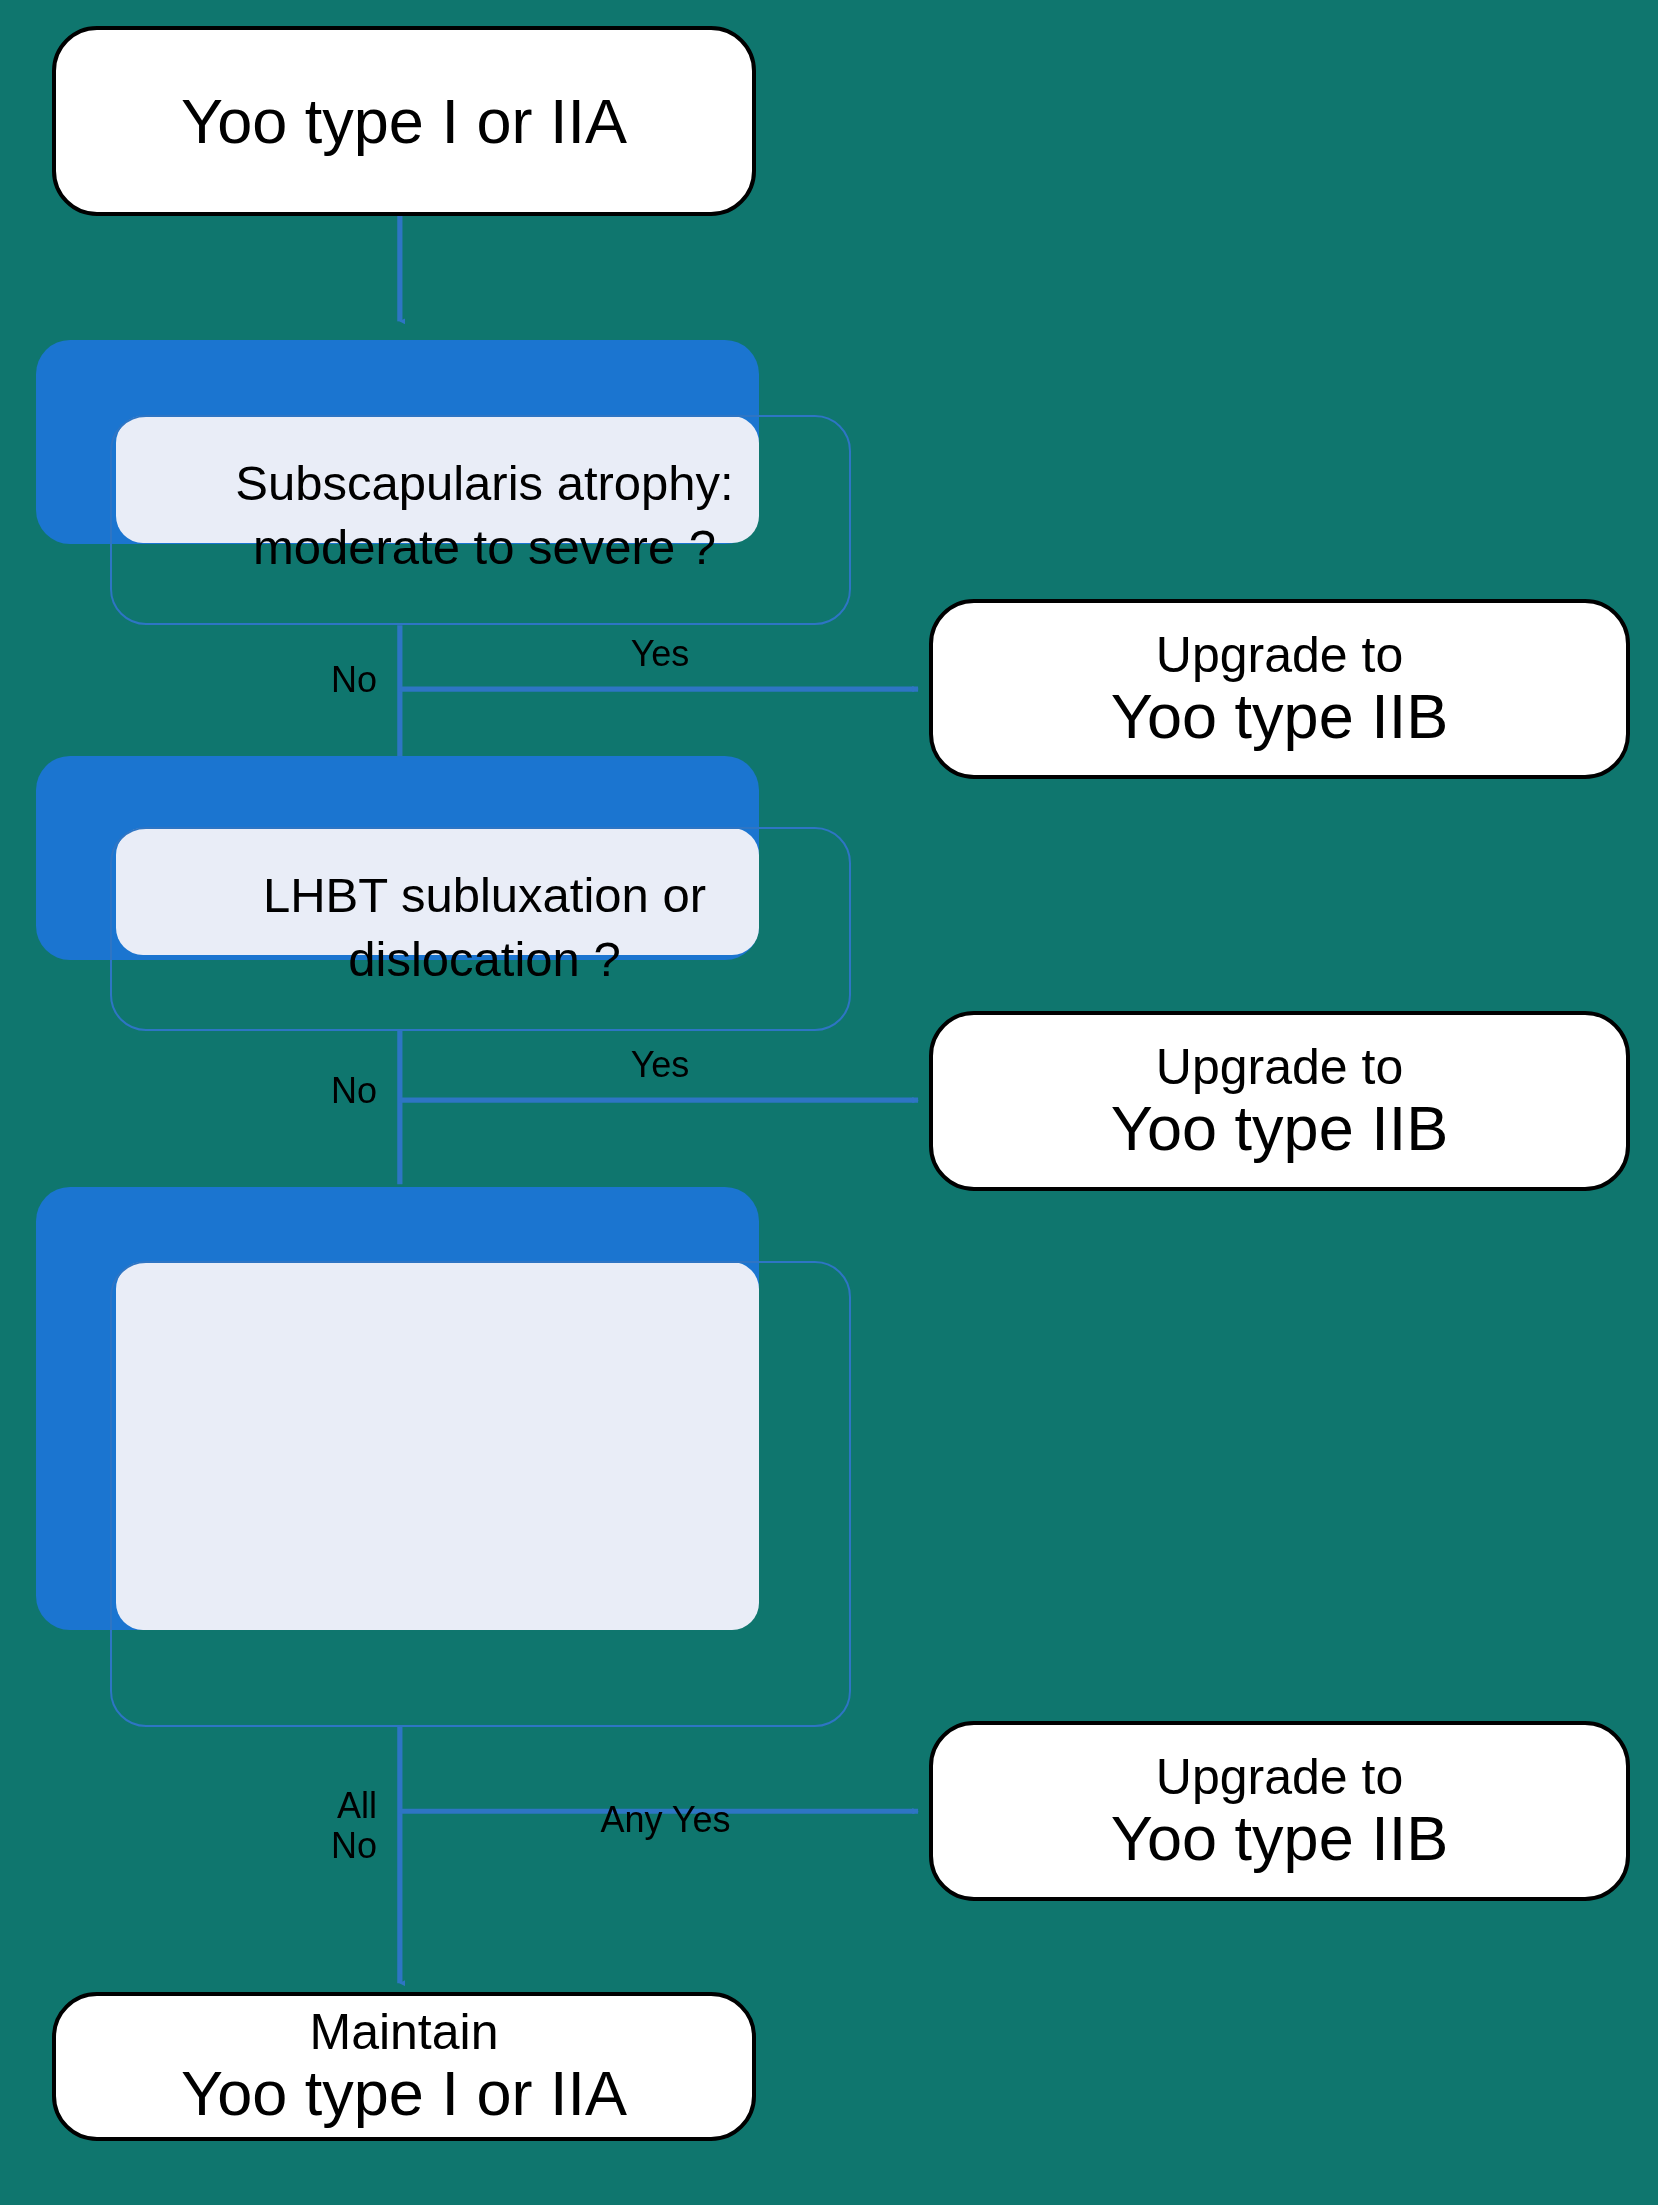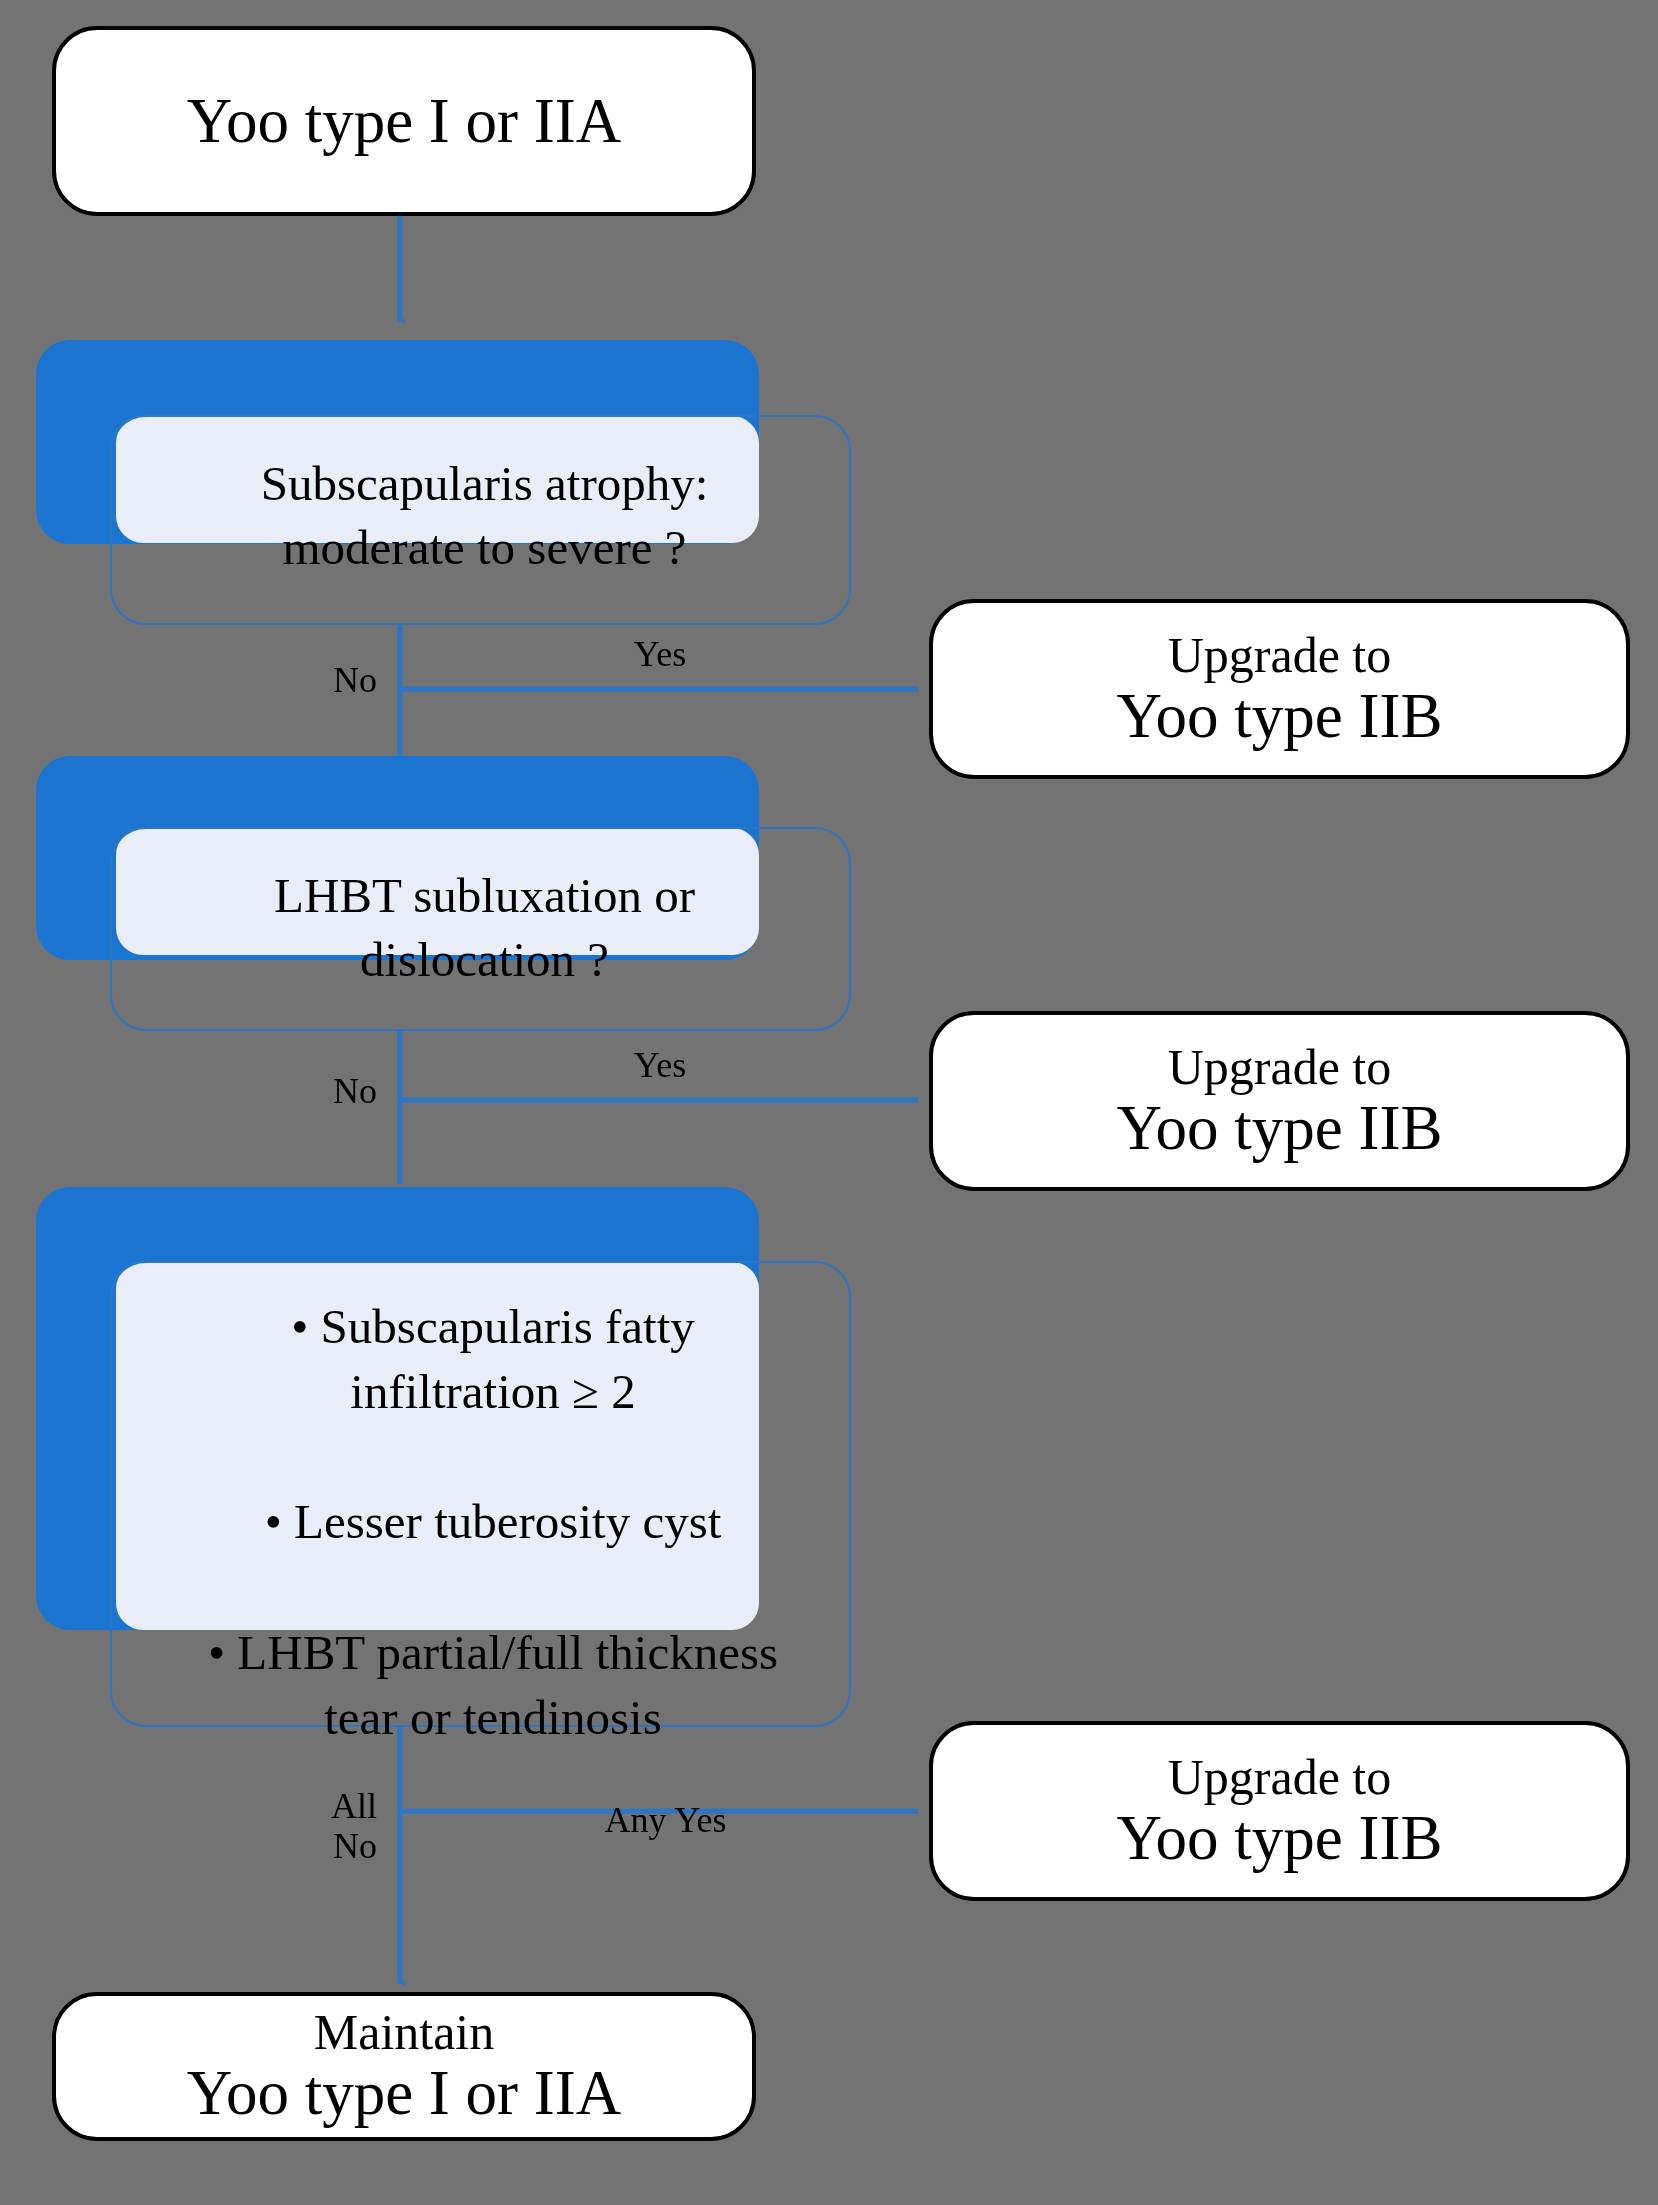--- a/index.html
+++ b/index.html
@@ -1,22 +1,21 @@
 <!DOCTYPE html>
 <html style="font-size:9.3px"><head>
 <meta charset="utf-8">
 <style>
   html,body{margin:0;padding:0;background:#ffffff;}
   body{font-family:"Liberation Sans", sans-serif;}
   #canvas{
     position:relative;
     width:1659px;height:2205px;
-    background:#737373;
+    background:#0f766e;
     overflow:hidden;
-    font-family:Liberation Serif, serif;
   }
   .node{position:absolute;box-sizing:border-box;}
 
   
   .term{
     border:4px solid #000000;
     border-radius:45px;
     background:#ffffff;
     display:flex;align-items:center;justify-content:center;
     flex-direction:column;
@@ -122,27 +121,20 @@
   <div class="edge-label" style="left:602px;top:1045px;width:116px;">Yes</div>
 
   <div class="node term" style="left:929px;top:1011px;width:701px;height:180px;">
     <span class="small">Upgrade to</span>
     <span class="big">Yoo type IIB</span>
   </div>
 
   <div class="node plate" style="left:36px;top:1187px;width:723px;height:443px;"></div>
   <div class="node band" style="left:116px;top:1262px;width:643px;height:368px;"></div>
   <div class="node decision" style="left:110px;top:1261px;width:741px;height:466px;"></div>
-  <div class="dtext bullets" style="left:137px;top:1294px;width:712px;">• Subscapularis fatty
-infiltration ≥ 2
-
-• Lesser tuberosity cyst
-
-• LHBT partial/full thickness
-tear or tendinosis</div>
 
   <div class="edge-label" style="left:290px;top:1786px;width:87px;text-align:right;">All
 No</div>
   <div class="edge-label" style="left:573px;top:1800px;width:185px;">Any Yes</div>
 
   <div class="node term" style="left:929px;top:1721px;width:701px;height:180px;">
     <span class="small">Upgrade to</span>
     <span class="big">Yoo type IIB</span>
   </div>
 

